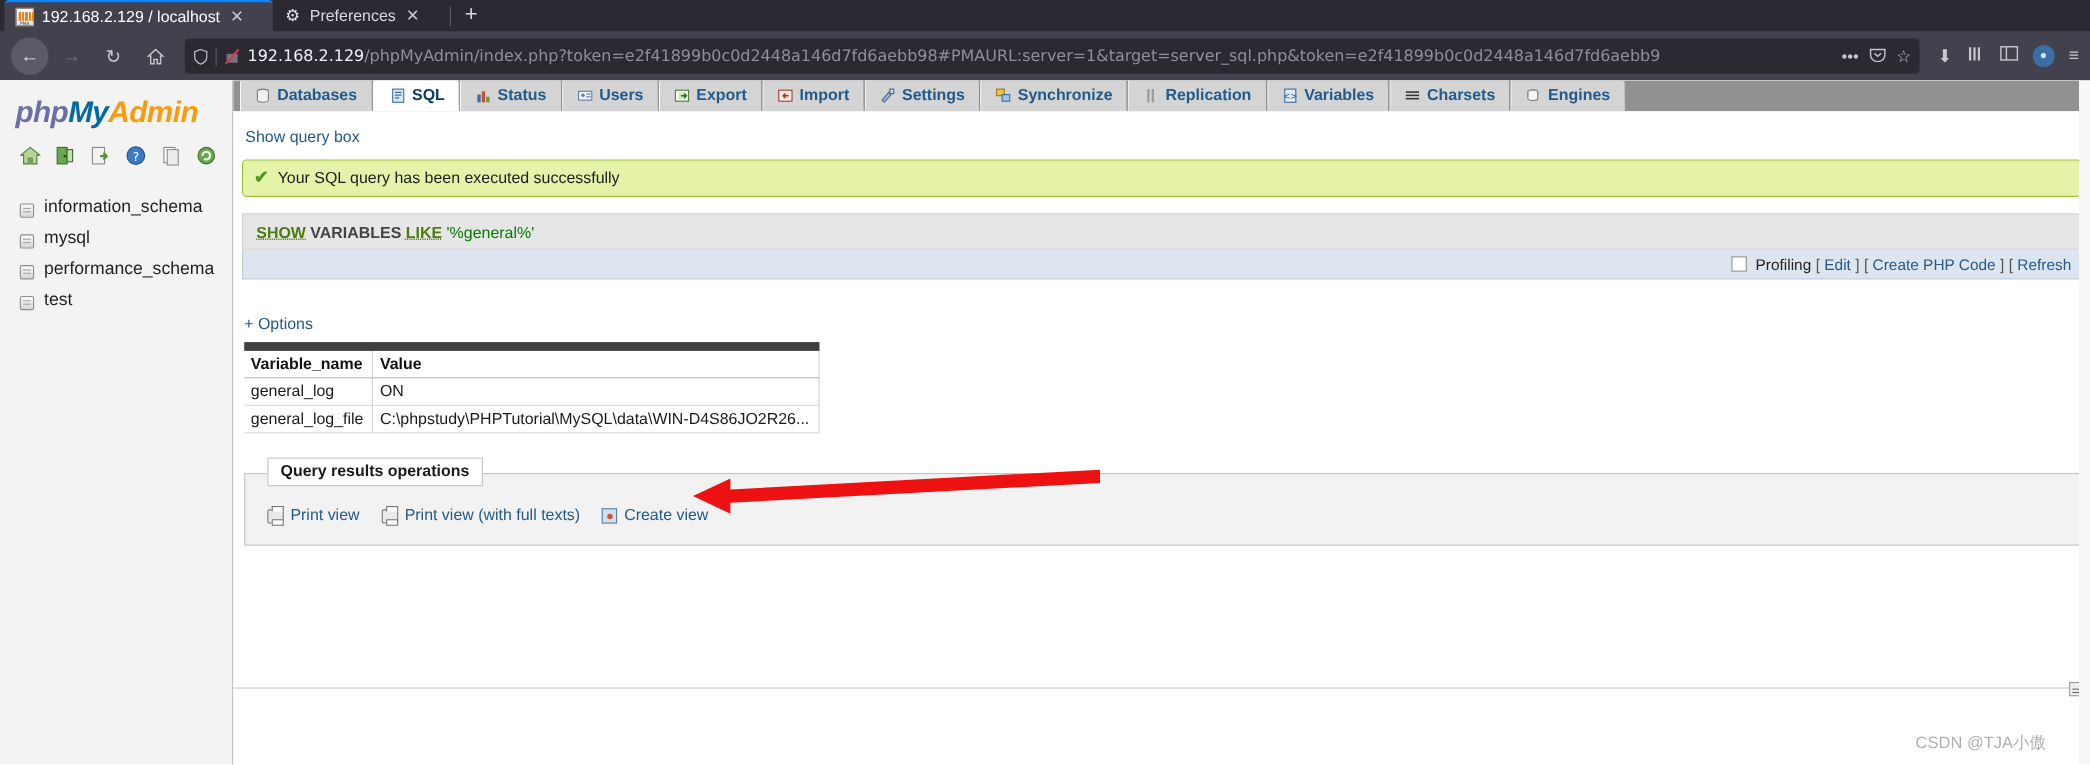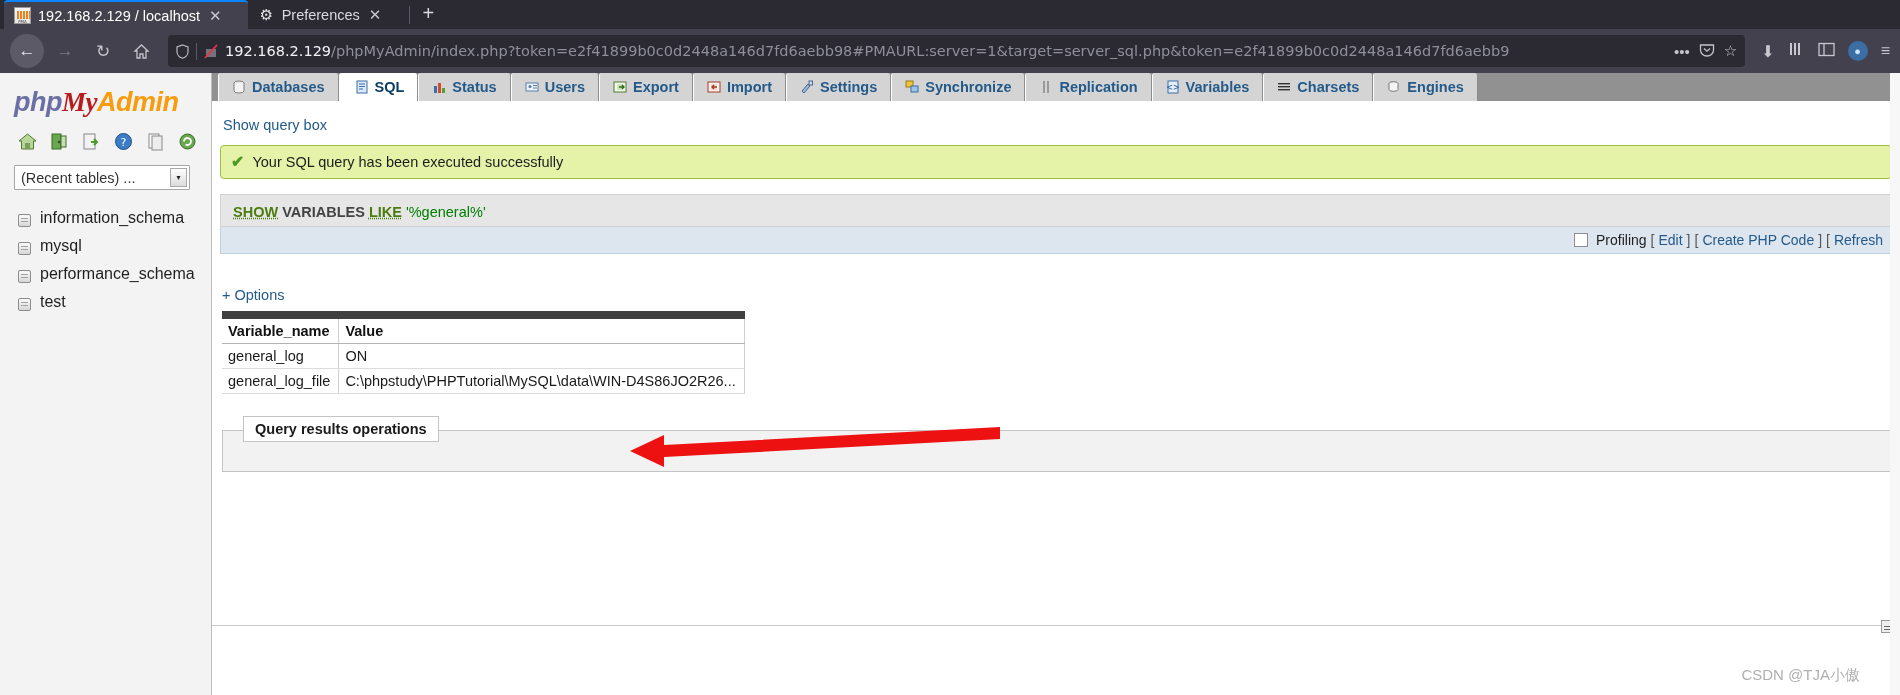--- a/index.html
+++ b/index.html
@@ -184,21 +184,21 @@
   }
   .pma-logo {
     padding: 14px 0 6px 14px;
     font-size: 27px;
     font-style: italic;
     font-weight: bold;
     font-family: "Liberation Sans", sans-serif;
     letter-spacing: -0.5px;
   }
   .pma-logo .php { color: #6c6fa3; }
-  .pma-logo .my { color: #b91c1c; font-family: Liberation Serif, serif; }
+  .pma-logo .my { color: #0369a1; }
   .pma-logo .admin { color: #f89c0e; }
   .side-icons {
     display: flex; gap: 13px;
     padding: 8px 0 10px 18px;
     align-items: center;
   }
   .sicon { width: 19px; height: 19px; position: relative; display:inline-block; }
 
   .recent-wrap { padding: 4px 12px 0 14px; }
   .recent-select {
@@ -598,26 +598,20 @@
             </svg>
         </span>
         <span class="sicon">
           <svg width="19" height="19" viewBox="0 0 19 19">
               <circle cx="9.5" cy="9.5" r="7.5" fill="#6aa84f" stroke="#3c6a28"></circle>
               <path d="M6 9.5 a3.5 3.5 0 1 1 1.6 2.9" stroke="#fff" stroke-width="1.8" fill="none"></path>
             </svg>
         </span>
       </div>
 
-      <div class="recent-wrap">
-        <div class="recent-select">
-          <span>(Recent tables) ...</span>
-          <span class="arrow">▾</span>
-        </div>
-      </div>
 
       <div class="dblist">
         <div class="dbitem">
           <span class="db-icon"></span>
           <span>information_schema</span>
         </div>
         <div class="dbitem">
           <span class="db-icon"></span>
           <span>mysql</span>
         </div>
@@ -803,20 +797,34 @@
             </tr>
             <tr>
               <td class="cvar">general_log_file</td>
               <td class="cval">C:\phpstudy\PHPTutorial\MySQL\data\WIN-D4S86JO2R26...</td>
             </tr>
           </tbody>
         </table>
 
         <div class="fieldset">
           <div class="fieldset-legend">Query results operations</div>
+          <div class="ops-row">
+            <a>
+              <span class="printer"></span>
+              <span>Print view</span>
+            </a>
+            <a>
+              <span class="printer"></span>
+              <span>Print view (with full texts)</span>
+            </a>
+            <a>
+              <span class="viewicon"></span>
+              <span>Create view</span>
+            </a>
+          </div>
         </div>
 
         <div class="footer-strip"></div>
         <div class="bottom-corner"></div>
       </div>
 
       <div class="vscroll"></div>
     </div>
 
     <svg class="arrow-annot" viewBox="0 0 370 70">

